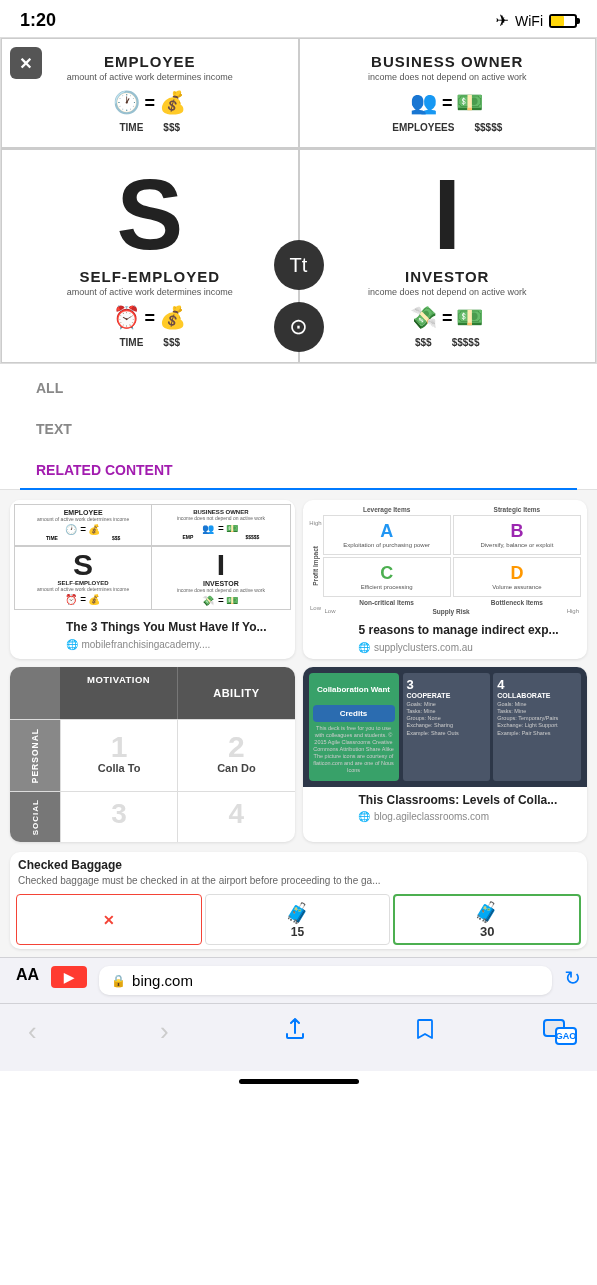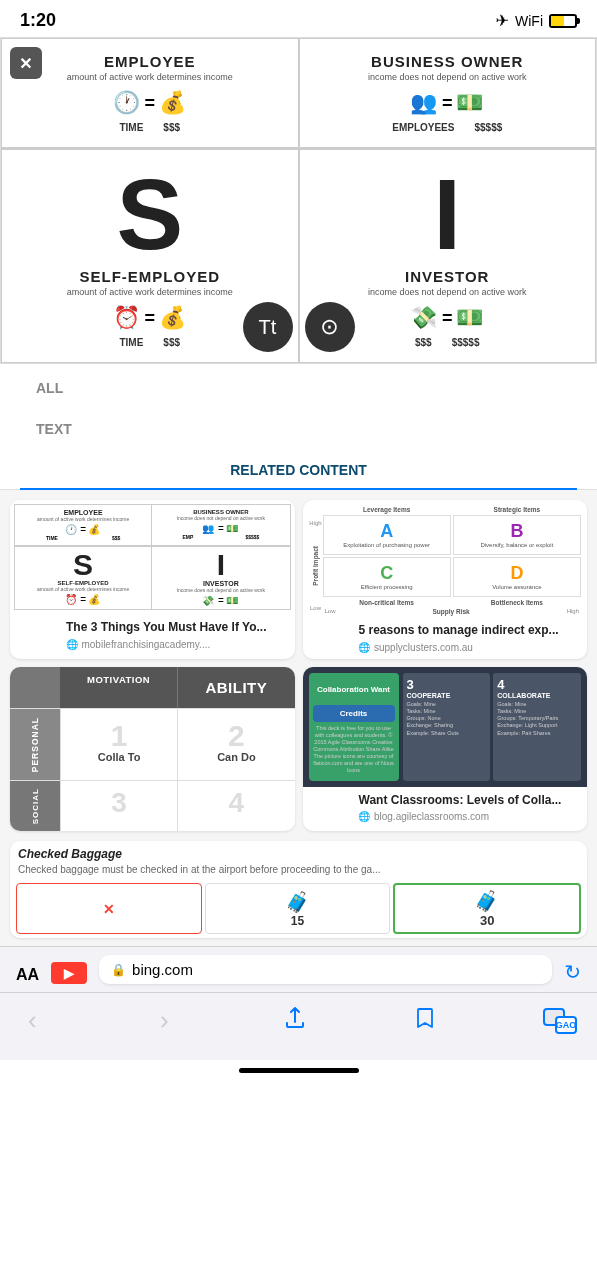--- a/index.html
+++ b/index.html
@@ -126,20 +126,21 @@
     }
 
     
     .toolbar-overlay {
       position: absolute;
       bottom: 12px;
       left: 50%;
       transform: translateX(-50%);
       display: flex;
       gap: 12px;
+      flex-direction: column;
     }
     .toolbar-btn {
       width: 50px; height: 50px;
       background: #333;
       border-radius: 50%;
       display: flex; align-items: center; justify-content: center;
       cursor: pointer;
     }
     .toolbar-btn span { color: #fff; font-size: 20px; }
 
@@ -155,23 +156,22 @@
     .tab {
       padding: 14px 16px 10px;
       font-size: 14px;
       font-weight: 600;
       color: #888;
       cursor: pointer;
       border-bottom: 2px solid transparent;
       margin-bottom: -1px;
     }
     .tab.active {
-      color: #0c4a6e;
+      color: #a21caf;
       border-bottom: 2px solid #007AFF;
-      text-align: center;
     }
 
     
     .content-grid {
       display: grid;
       grid-template-columns: 1fr 1fr;
       gap: 8px;
       padding: 10px;
       background: #f5f5f5;
     }
@@ -244,21 +244,21 @@
     
     .checked-card {
       background: #fff;
       border-radius: 10px;
       overflow: hidden;
       box-shadow: 0 1px 3px rgba(0,0,0,0.1);
     }
     .checked-title-row {
       padding: 6px 8px 3px;
     }
-    .checked-title { font-size: 12px; font-weight: 700; color: #222; font-style: italic; }
+    .checked-title { font-size: 12px; font-weight: 700; color: #222; }
     .checked-desc { font-size: 10px; color: #666; margin-top: 2px; line-height: 1.3; }
     .checked-thumb {
       display: flex;
       gap: 3px;
       padding: 4px 6px;
       overflow: hidden;
     }
     .luggage-item {
       flex: 1;
       border: 1.5px solid #ddd;
@@ -273,21 +273,21 @@
     .luggage-item.selected { border-color: #4CAF50; border-width: 2px; }
     .luggage-item.crossed { border-color: #f44336; }
     .cross-mark { color: #f44336; font-size: 14px; font-weight: 900; }
 
     
     .browser-bar {
       background: #f2f2f7;
       border-top: 1px solid #d1d1d6;
       padding: 8px 16px;
       display: flex;
-      align-items: flex-end;
+      align-items: flex-start;
       gap: 12px;
     }
     .aa-label {
       font-size: 16px;
       font-weight: 600;
       color: #000;
     }
     .url-bar {
       flex: 1;
       background: #fff;
@@ -560,21 +560,21 @@
         <span>supplyclusters.com.au</span>
       </div>
     </div>
   </div>
 
   <div class="card" style="overflow:hidden;">
 
     <div style="display:grid;grid-template-columns:50px 1fr 1fr;">
       <div style="background:#777;padding:7px 2px;text-align:center;"></div>
       <div style="background:#555;padding:7px 4px;text-align:center;font-size:9.5px;font-weight:800;color:#fff;letter-spacing:0.5px;">MOTIVATION</div>
-      <div style="background:#555;padding:12px 4px;text-align:center;font-size:15px;font-weight:800;color:#fff;letter-spacing:0.5px;border-left:1px solid #777;">ABILITY</div>
+      <div style="background:#555;padding:20px 4px;text-align:center;font-size:11px;font-weight:800;color:#fff;letter-spacing:0.5px;border-left:1px solid #777;">ABILITY</div>
     </div>
 
     <div style="display:grid;grid-template-columns:50px 1fr 1fr;border-top:1px solid #ddd;">
       <div style="background:#888;display:flex;align-items:center;justify-content:center;padding:8px 2px;">
         <span style="writing-mode:vertical-rl;transform:rotate(180deg);font-size:8.5px;font-weight:800;color:#fff;letter-spacing:1px;text-transform:uppercase;">PERSONAL</span>
       </div>
       <div style="padding:12px 6px;text-align:center;border-left:1px solid #ddd;">
         <div style="font-size:30px;font-weight:900;color:#ddd;line-height:1;">1</div>
         <div style="font-size:11px;font-weight:600;color:#444;">Colla To</div>
       </div>
@@ -611,21 +611,21 @@
           <div style="font-size:5.5px;color:#ccc;line-height:1.3;">Goals: Mine<br>Tasks: Mine<br>Groups: None<br>Exchange: Sharing<br>Example: Share Outs</div>
         </div>
         <div class="agile-item">
           <div style="font-size:13px;font-weight:700;color:#fff;">4</div>
           <div style="font-size:7px;font-weight:700;color:#fff;margin-bottom:2px;">COLLABORATE</div>
           <div style="font-size:5.5px;color:#ccc;line-height:1.3;">Goals: Mine<br>Tasks: Mine<br>Groups: Temporary/Pairs<br>Exchange: Light Support<br>Example: Pair Shares</div>
         </div>
       </div>
     </div>
     <div class="card-info">
-      <div class="card-title">Want Classrooms: Levels of Colla...</div>
+      <div class="card-title">This Classrooms: Levels of Colla...</div>
       <div class="card-source">
         <span class="globe-icon">🌐</span>
         <span>blog.agileclassrooms.com</span>
       </div>
     </div>
   </div>
 
 </div>
 
 <div style="padding:0 10px 8px;background:#f5f5f5;">

